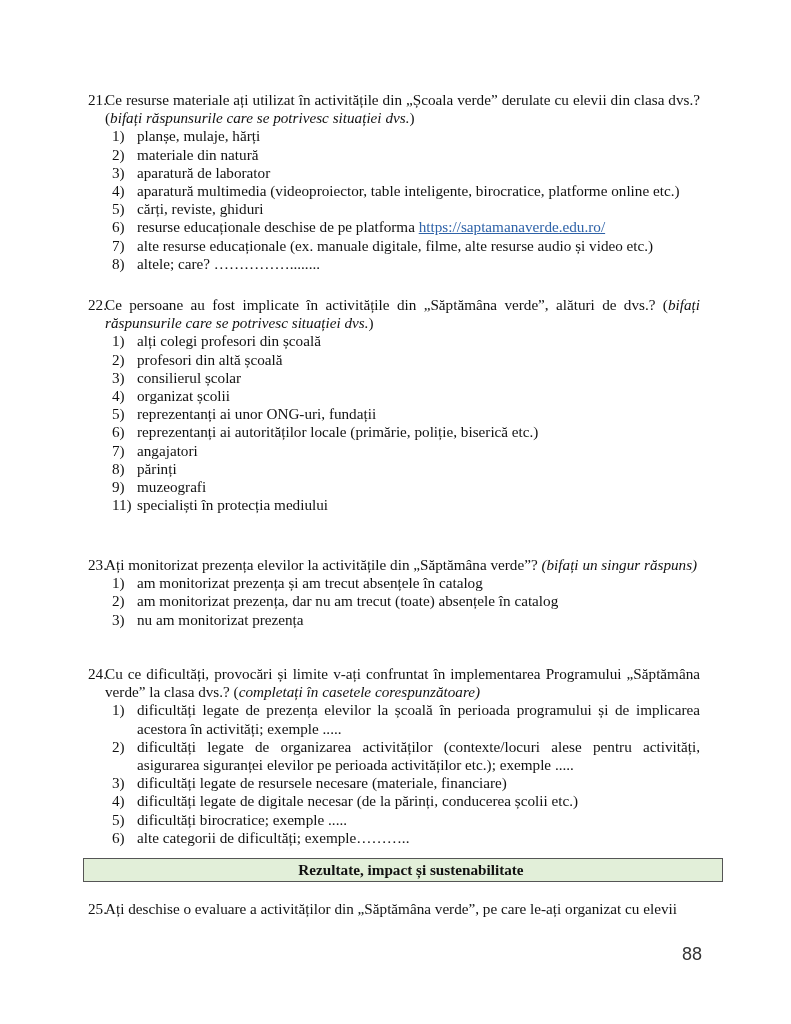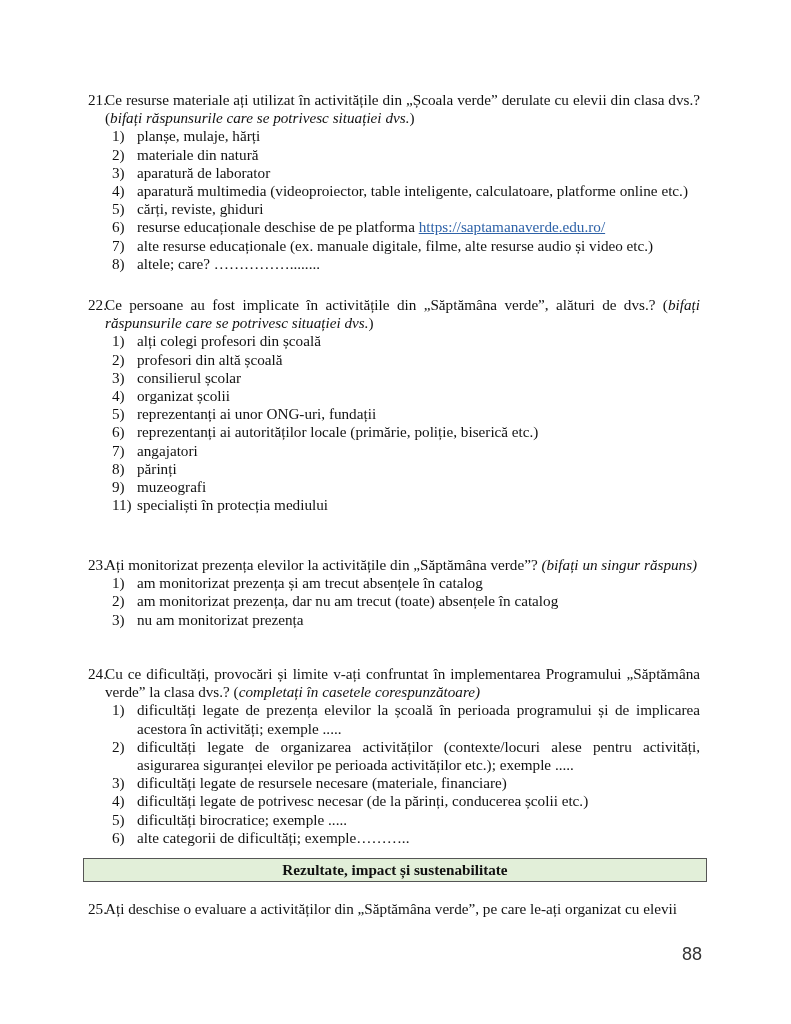--- a/index.html
+++ b/index.html
@@ -17,21 +17,21 @@
     ol.opts li { display: flex; }
     .opt-num { width: 25px; flex: 0 0 auto; }
     .opt-text { flex: 1 1 auto; text-align: justify; }
     b { font-weight: normal; }
     i { font-style: italic; }
     a.link { color: #2e62a8; text-decoration: underline; }
     .section-box {
       position: absolute; left: 83px; top: 858px; width: 622px; height: 22px;
       background: #e2efd9; border: 1.5px solid #555555;
       display: flex; align-items: center; justify-content: center;
-      font-weight: bold; font-size: 15.2px;
+      font-weight: bold; font-size: 15.2px; padding-left: 16px;
     }
     .page-number {
       position: absolute; left: 682px; top: 944px;
       font-family: "Liberation Sans", "DejaVu Sans", sans-serif;
       font-size: 18px; color: #333333;
     }
   </style>
 </head>
 <body>
 
@@ -50,21 +50,21 @@
         <li>
           <span class="opt-num">2)</span>
           <span class="opt-text"><span>materiale din natură</span></span>
         </li>
         <li>
           <span class="opt-num">3)</span>
           <span class="opt-text"><span>aparatură de laborator</span></span>
         </li>
         <li>
           <span class="opt-num">4)</span>
-          <span class="opt-text"><span>aparatură multimedia (videoproiector, table inteligente, calculatoare, platforme online etc.)</span></span>
+          <span class="opt-text"><span>aparatură multimedia (videoproiector, table inteligente, birocratice, platforme online etc.)</span></span>
         </li>
         <li>
           <span class="opt-num">5)</span>
           <span class="opt-text"><span>cărți, reviste, ghiduri</span></span>
         </li>
         <li>
           <span class="opt-num">6)</span>
           <span class="opt-text"><span>resurse educaționale deschise de pe platforma </span><a class="link" href="#">https://saptamanaverde.edu.ro/</a></span>
         </li>
         <li>
@@ -161,21 +161,21 @@
         <li>
           <span class="opt-num">2)</span>
           <span class="opt-text"><span>dificultăți legate de </span><b>organizarea</b><span> activităților (contexte/locuri alese pentru activități, asigurarea siguranței elevilor pe perioada activităților etc.); exemple .....</span></span>
         </li>
         <li>
           <span class="opt-num">3)</span>
           <span class="opt-text"><span>dificultăți legate de </span><b>resursele</b><span> necesare (materiale, financiare)</span></span>
         </li>
         <li>
           <span class="opt-num">4)</span>
-          <span class="opt-text"><span>dificultăți legate de </span><b>potrivesc</b><span> necesar (de la părinți, conducerea școlii etc.)</span></span>
+          <span class="opt-text"><span>dificultăți legate de </span><b>digitale</b><span> necesar (de la părinți, conducerea școlii etc.)</span></span>
         </li>
         <li>
           <span class="opt-num">5)</span>
           <span class="opt-text"><span>dificultăți </span><b>birocratice</b><span>; exemple .....</span></span>
         </li>
         <li>
           <span class="opt-num">6)</span>
           <span class="opt-text"><b>alte</b><span> categorii de dificultăți; exemple………..</span></span>
         </li>
       </ol>

